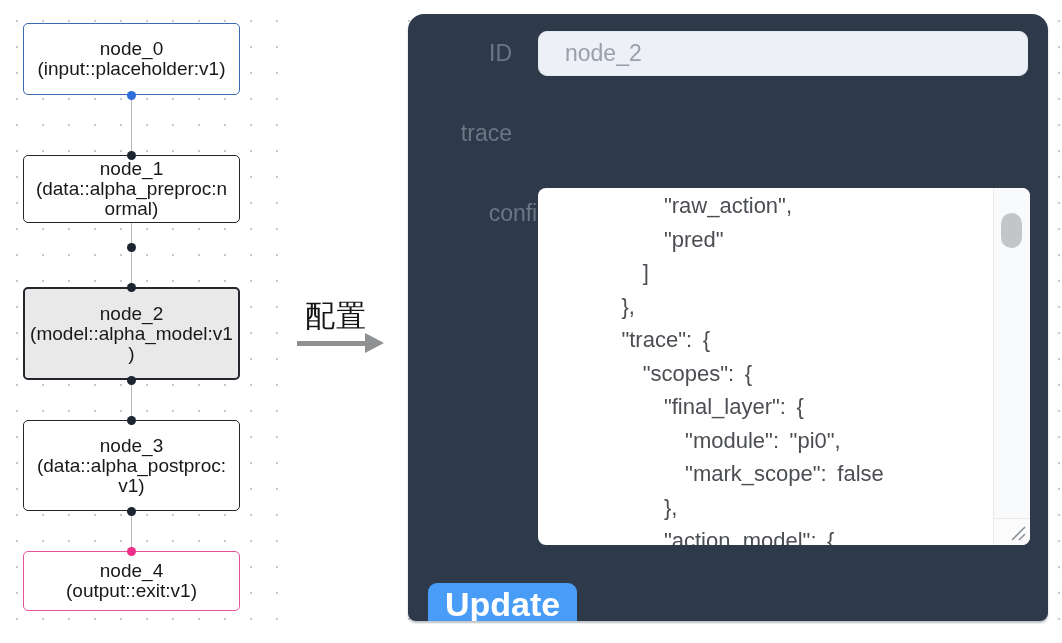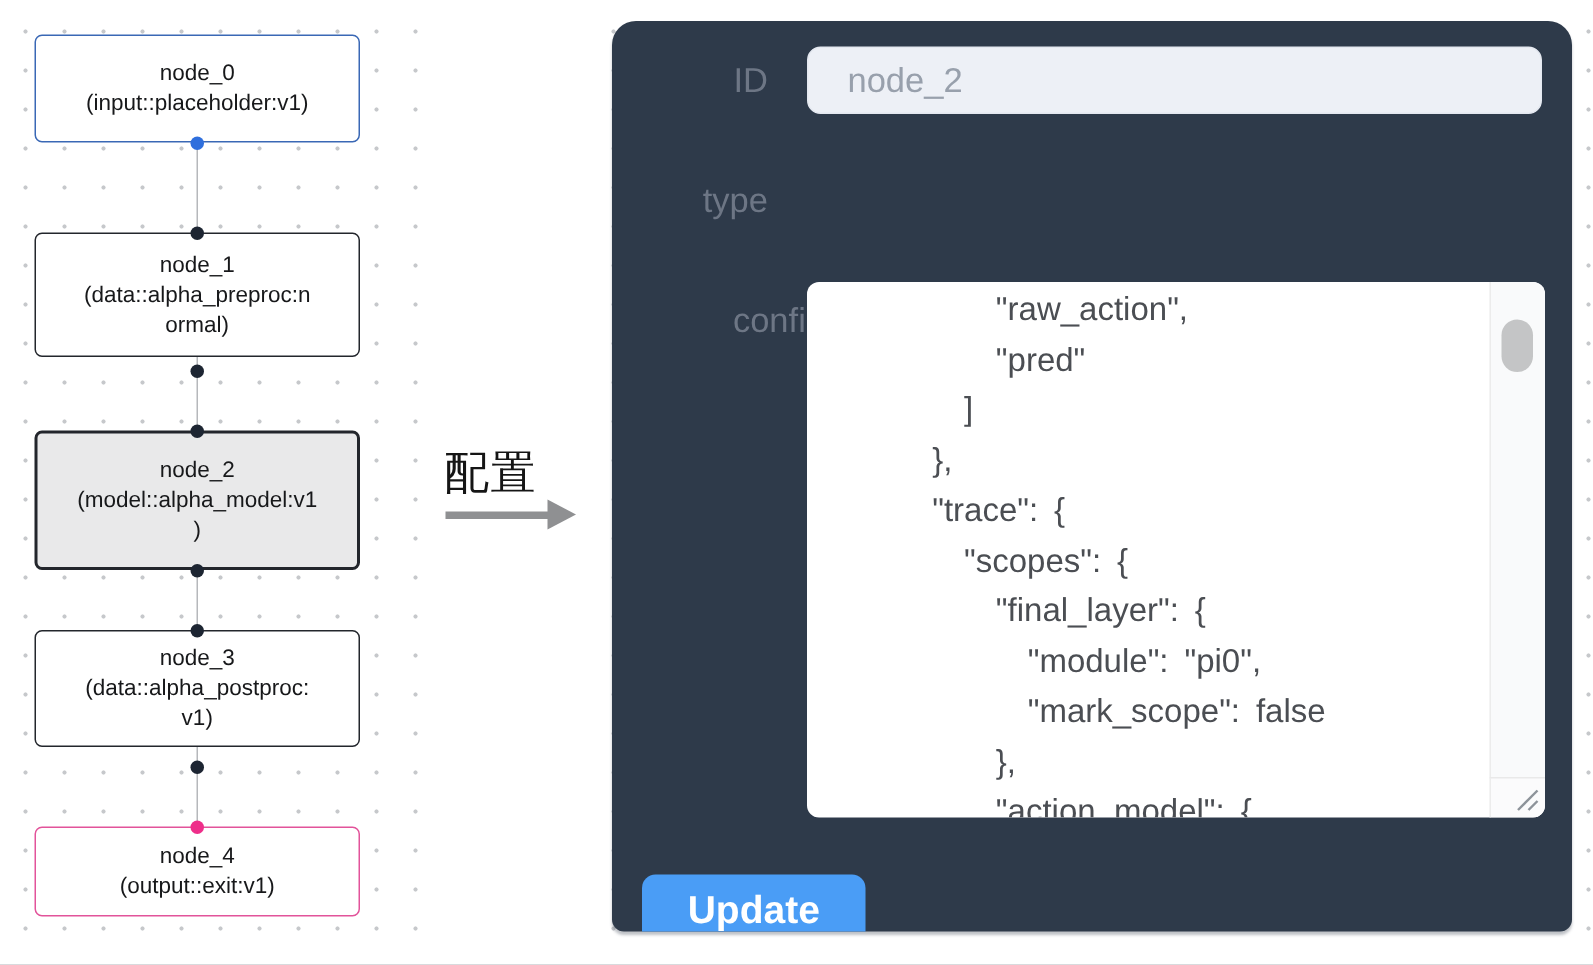--- a/index.html
+++ b/index.html
@@ -11,35 +11,35 @@
         background-image:radial-gradient(circle,#c6c8cb 1.15px,rgba(198,200,203,0) 1.6px);
         background-size:26px 26px;background-position:4px 8px;}
   .dots.left{left:0;width:282px;}
   .dots.right{left:392px;width:670px;}
 
   
   .edge{position:absolute;left:130.6px;top:95px;width:1.6px;height:456px;background:#b6b8bb;z-index:1;}
   .node{position:absolute;left:23px;width:217px;box-sizing:border-box;background:#fff;border-radius:5px;
         display:flex;align-items:center;justify-content:center;z-index:2;}
   .node span{display:block;width:100%;text-align:center;white-space:pre-line;
-             font-size:15px;line-height:20px;font-weight:500;color:#17181a;}
+             font-size:19px;line-height:20px;font-weight:500;color:#17181a;}
   .node--n0{top:23px;height:72px;border:1.7px solid #3a68b5;}
-  .node--n1{top:155px;height:83px;border:1.8px solid #23262c;}
+  .node--n1{top:155px;height:68px;border:1.8px solid #23262c;}
   .node--n2{top:287px;height:93px;border:2.2px solid #23262c;background:#e9e9ea;}
-  .node--n3{top:420px;height:78px;border:1.8px solid #23262c;}
+  .node--n3{top:420px;height:91px;border:1.8px solid #23262c;}
   .node--n4{top:551px;height:60px;border:1.7px solid #e2539a;}
   .port{position:absolute;left:127px;width:9px;height:9px;border-radius:50%;z-index:3;background:#1d2532;}
   .port.p0{top:90.5px;background:#2f6fdd;}
   .port.p1{top:150.5px;} .port.p2{top:242.5px;} .port.p3{top:282.5px;}
   .port.p4{top:375.5px;} .port.p5{top:415.5px;} .port.p6{top:506.5px;}
   .port.p7{top:546.5px;background:#ee2e8a;}
 
   
   .trans-label{position:absolute;left:296px;top:299px;width:80px;font-size:30px;line-height:34px;
-               color:#151515;z-index:2;letter-spacing:1px;}
+               color:#151515;z-index:2;letter-spacing:1px;text-align:center;}
   .arrow-shaft{position:absolute;left:297px;top:341px;width:70px;height:5px;background:#8f9092;z-index:2;}
   .arrow-head{position:absolute;left:365px;top:333px;width:0;height:0;z-index:2;
               border-left:19px solid #8f9092;border-top:10.5px solid transparent;border-bottom:10.5px solid transparent;}
 
   
   .panel{position:absolute;left:408px;top:14px;width:640px;height:607px;background:#2e3a4a;
          border-radius:16px 16px 8px 8px;overflow:hidden;z-index:4;box-shadow:0 2px 2px rgba(70,78,92,.35);}
   .fld-label{position:absolute;left:0;width:104px;text-align:right;font-size:23px;line-height:26px;
              color:#6d7685;}
   .lbl-id{top:26px;} .lbl-type{top:106px;} .lbl-config{top:186px;padding-left:38px;}
@@ -53,22 +53,22 @@
             padding:1px 0 0 41px;margin:0;white-space:pre;word-spacing:4.5px;
             font-family:"Liberation Sans",sans-serif;font-size:22px;line-height:33.5px;font-weight:500;color:#4b4e53;}
   .cfg-scrollbar{position:absolute;right:0;top:0;width:37px;height:330px;background:#f9fafb;border-left:1px solid #ececec;box-sizing:border-box;}
   .cfg-thumb{position:absolute;left:7px;top:25px;width:21px;height:35px;border-radius:11px;background:#c4c5c6;}
   .cfg-corner{position:absolute;right:0;bottom:0;width:37px;height:27px;background:#fbfbfc;
               border-left:1px solid #ececec;border-top:1px solid #e9e9e9;box-sizing:border-box;}
   .cfg-resize{position:absolute;right:3px;bottom:3px;width:18px;height:18px;}
 
   .update-btn{position:absolute;left:20px;top:569px;width:149px;height:46px;border:none;cursor:pointer;
               background:#4a9df6;border-radius:9px 9px 0 0;color:#fff;
-              font-family:"Liberation Sans",sans-serif;font-size:26px;font-weight:600;line-height:40px;
-              display:flex;align-items:center;justify-content:center;}
+              font-family:"Liberation Sans",sans-serif;font-size:34px;font-weight:600;line-height:40px;
+              display:flex;align-items:flex-start;justify-content:center;}
 </style>
 </head>
 <body>
 
 <div id="stage">
 
   <div class="dots left"></div>
   <div class="dots right"></div>
 
   <div class="edge"></div>
@@ -108,21 +108,21 @@
 
   <div class="trans-label">配置</div>
   <div class="arrow-shaft"></div>
   <div class="arrow-head"></div>
 
   <div class="panel">
 
     <div class="fld-label lbl-id">ID</div>
     <input class="fld-input in-id" type="text" readonly="" value="node_2" style="">
 
-    <div class="fld-label lbl-type">type</div>
+    <div class="fld-label lbl-type">trace</div>
 
     <div class="fld-label lbl-config">config</div>
 
     <div class="cfg">
       <pre class="cfg-text">        "raw_action",
         "pred"
       ]
     },
     "trace": {
       "scopes": {

